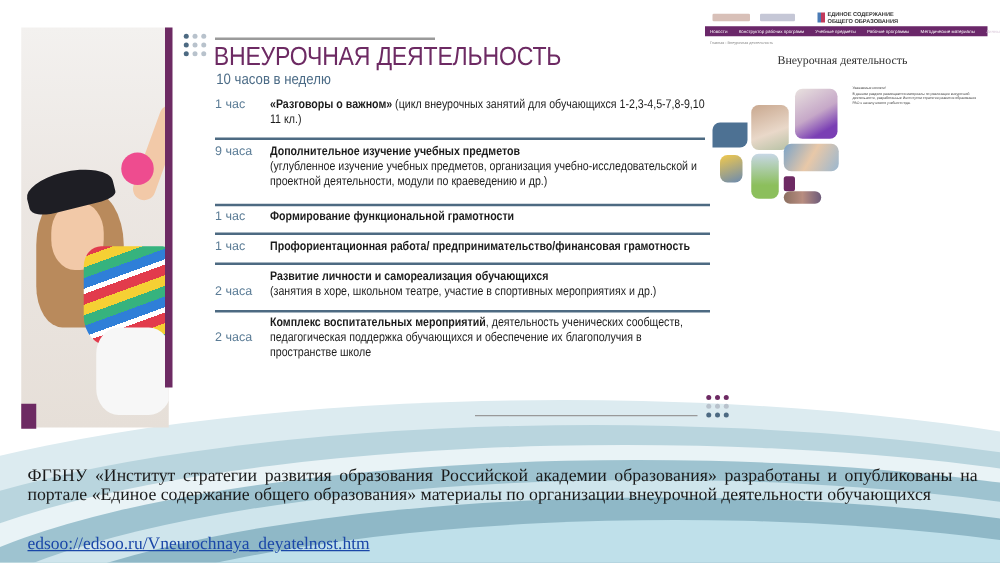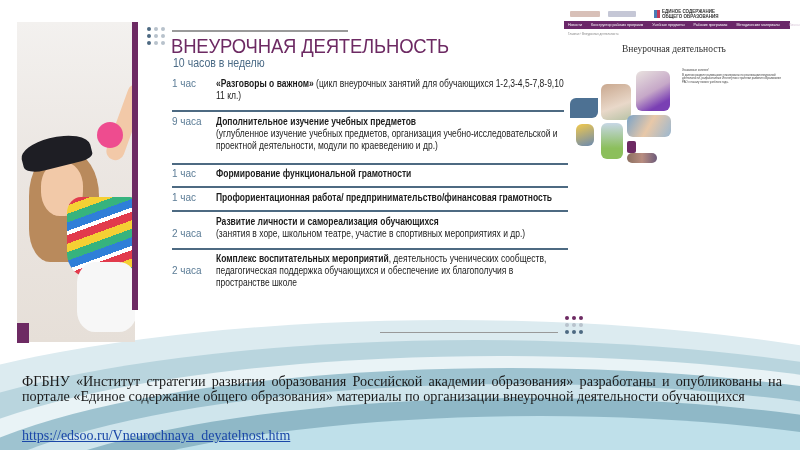--- a/index.html
+++ b/index.html
@@ -238,13 +238,13 @@
   <div class="tile" style="left:63px; top:133px; width:9px; height:12px; background:#6d2a63; border-radius:2px;"></div>
   <div class="tile" style="left:63px; top:145px; width:30px; height:10px; background:linear-gradient(90deg,#8b6f60,#b88d80,#6d5b7a);"></div>
 
   <div class="text-block">
     <div style="margin-bottom:1px;">Уважаемые коллеги!</div>
     <div>В данном разделе размещаются материалы по реализации внеурочной деятельности, разработанные Институтом стратегии развития образования РАО к началу нового учебного года.</div>
   </div>
 </div>
 
 <div class="caption">ФГБНУ «Институт стратегии развития образования Российской академии образования» разработаны и опубликованы на портале «Единое содержание общего образования» материалы по организации внеурочной деятельности обучающихся</div>
-<a class="caption-link">https://edsoo.ru/Vneurochnaya_deyatelnost.htm</a>
+<a class="caption-link">edsoo://edsoo.ru/Vneurochnaya_deyatelnost.htm</a>
 
 </body></html>

